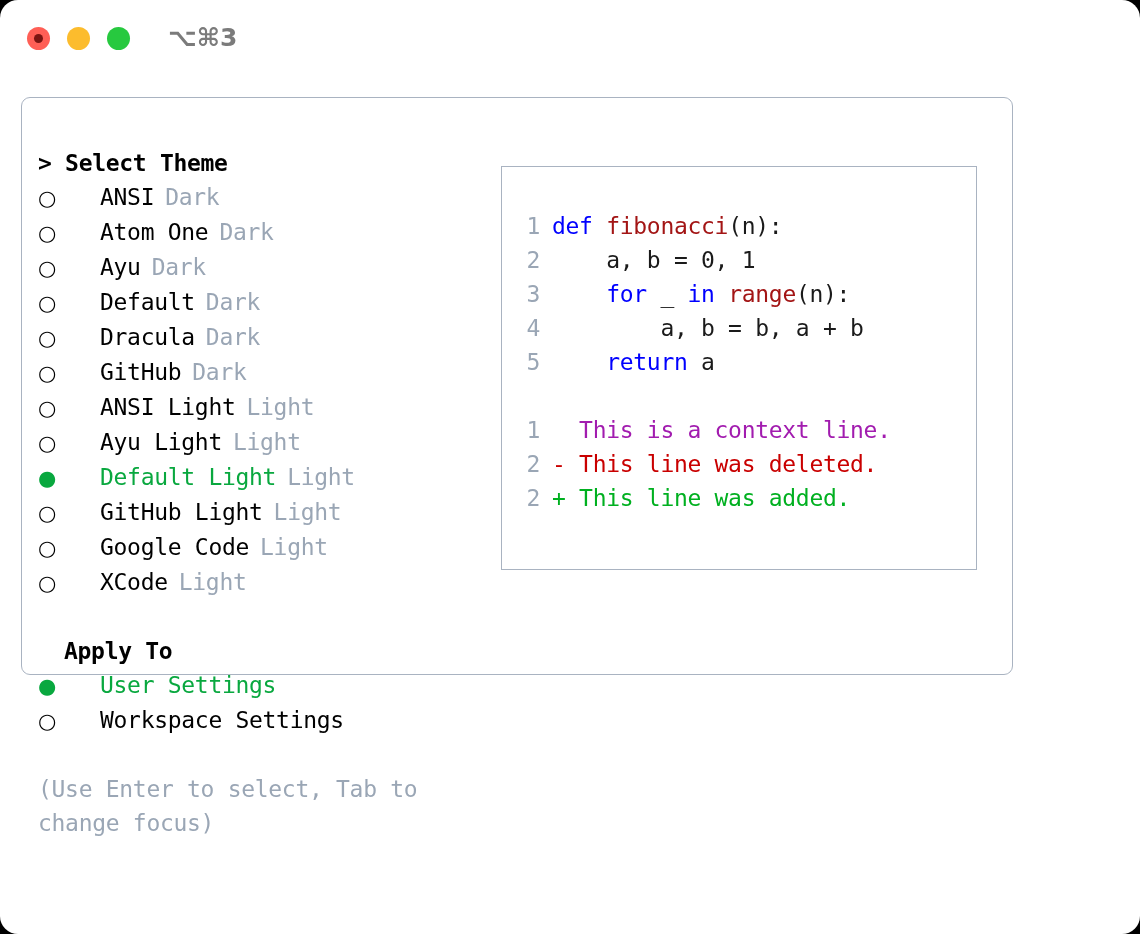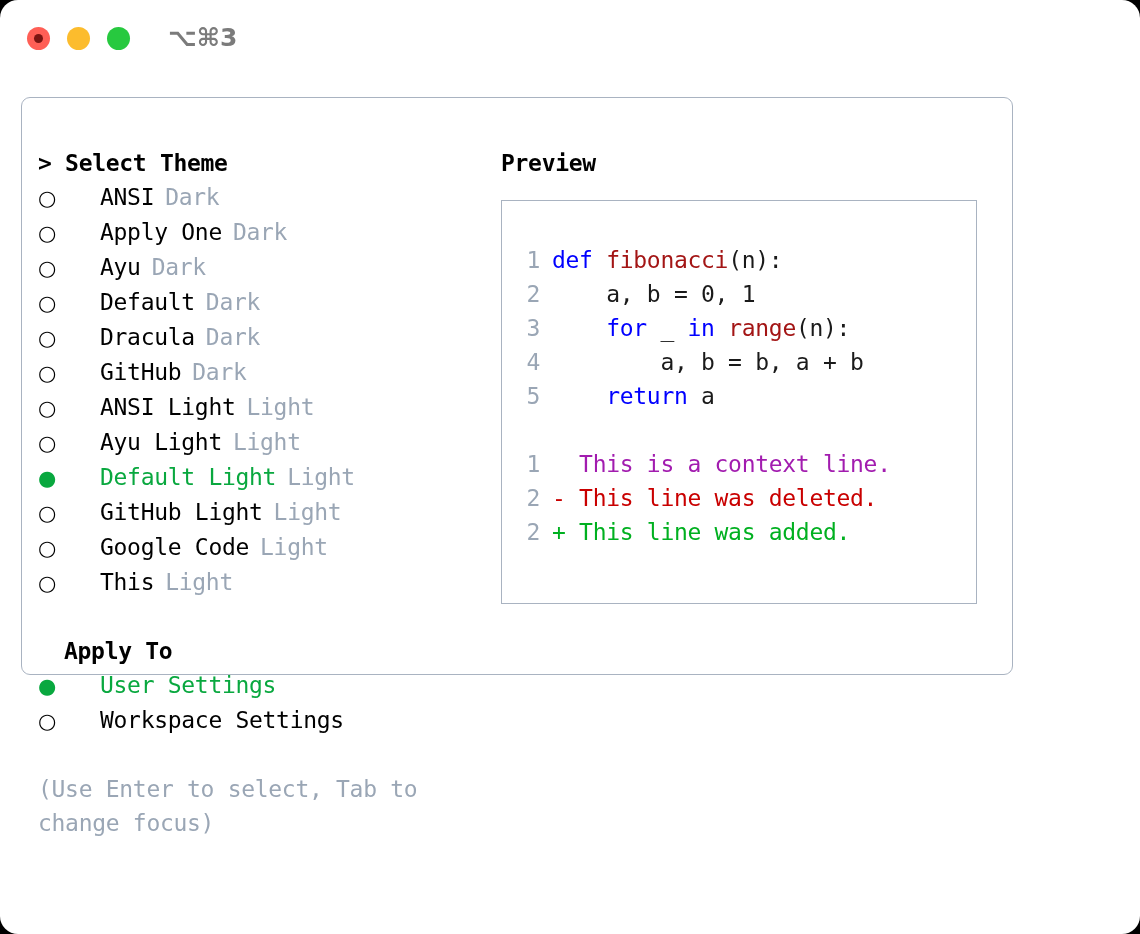--- a/index.html
+++ b/index.html
@@ -211,46 +211,45 @@
     <div class="shortcut">⌥⌘3</div>
   </div>
 
   <div class="panel">
     <div class="columns">
 
       <div class="left-col">
         <div class="list-header">&gt; Select Theme</div>
         <div id="theme-items">
             <div class="opt-row"><span class="marker">○</span><span class="opt-label">ANSI</span><span class="opt-badge">Dark</span></div>
-            <div class="opt-row"><span class="marker">○</span><span class="opt-label">Apply One</span><span class="opt-badge">Dark</span></div>
+            <div class="opt-row"><span class="marker">○</span><span class="opt-label">Atom One</span><span class="opt-badge">Dark</span></div>
             <div class="opt-row"><span class="marker">○</span><span class="opt-label">Ayu</span><span class="opt-badge">Dark</span></div>
             <div class="opt-row"><span class="marker">○</span><span class="opt-label">Default</span><span class="opt-badge">Dark</span></div>
             <div class="opt-row"><span class="marker">○</span><span class="opt-label">Dracula</span><span class="opt-badge">Dark</span></div>
             <div class="opt-row"><span class="marker">○</span><span class="opt-label">GitHub</span><span class="opt-badge">Dark</span></div>
             <div class="opt-row"><span class="marker">○</span><span class="opt-label">ANSI Light</span><span class="opt-badge">Light</span></div>
             <div class="opt-row"><span class="marker">○</span><span class="opt-label">Ayu Light</span><span class="opt-badge">Light</span></div>
             <div class="opt-row selected"><span class="marker sel">●</span><span class="opt-label">Default Light</span><span class="opt-badge">Light</span></div>
             <div class="opt-row"><span class="marker">○</span><span class="opt-label">GitHub Light</span><span class="opt-badge">Light</span></div>
             <div class="opt-row"><span class="marker">○</span><span class="opt-label">Google Code</span><span class="opt-badge">Light</span></div>
-            <div class="opt-row"><span class="marker">○</span><span class="opt-label">This</span><span class="opt-badge">Light</span></div>
+            <div class="opt-row"><span class="marker">○</span><span class="opt-label">XCode</span><span class="opt-badge">Light</span></div>
           </div>
 
         <div class="section-gap"></div>
 
         <div class="section-header">Apply To</div>
         <div id="apply-items">
             <div class="opt-row selected"><span class="marker sel">●</span><span class="opt-label">User Settings</span></div>
             <div class="opt-row"><span class="marker">○</span><span class="opt-label">Workspace Settings</span></div>
           </div>
 
         <div class="hint">(Use Enter to select, Tab to change focus)</div>
       </div>
 
       <div class="right-col">
-        <div class="preview-title">Preview</div>
         <div class="preview-box">
           <div class="code" id="code-block"><span class="code-line"><span class="lnum">1</span><span class="kw">def </span><span class="fn">fibonacci</span><span class="plain">(n):</span></span><span class="code-line"><span class="lnum">2</span><span class="plain">    a, b = 0, 1</span></span><span class="code-line"><span class="lnum">3</span><span class="plain">    </span><span class="kw">for</span><span class="plain"> _ </span><span class="kw">in</span><span class="plain"> </span><span class="fn">range</span><span class="plain">(n):</span></span><span class="code-line"><span class="lnum">4</span><span class="plain">        a, b = b, a + b</span></span><span class="code-line"><span class="lnum">5</span><span class="plain">    </span><span class="kw">return</span><span class="plain"> a</span></span><span class="blank-line"></span><span class="code-line"><span class="lnum">1</span><span class="ctx">  This is a context line.</span></span><span class="code-line"><span class="lnum">2</span><span class="del">- This line was deleted.</span></span><span class="code-line"><span class="lnum">2</span><span class="add">+ This line was added.</span></span></div>
         </div>
       </div>
 
     </div>
   </div>
 </div>
 
 </body></html>

